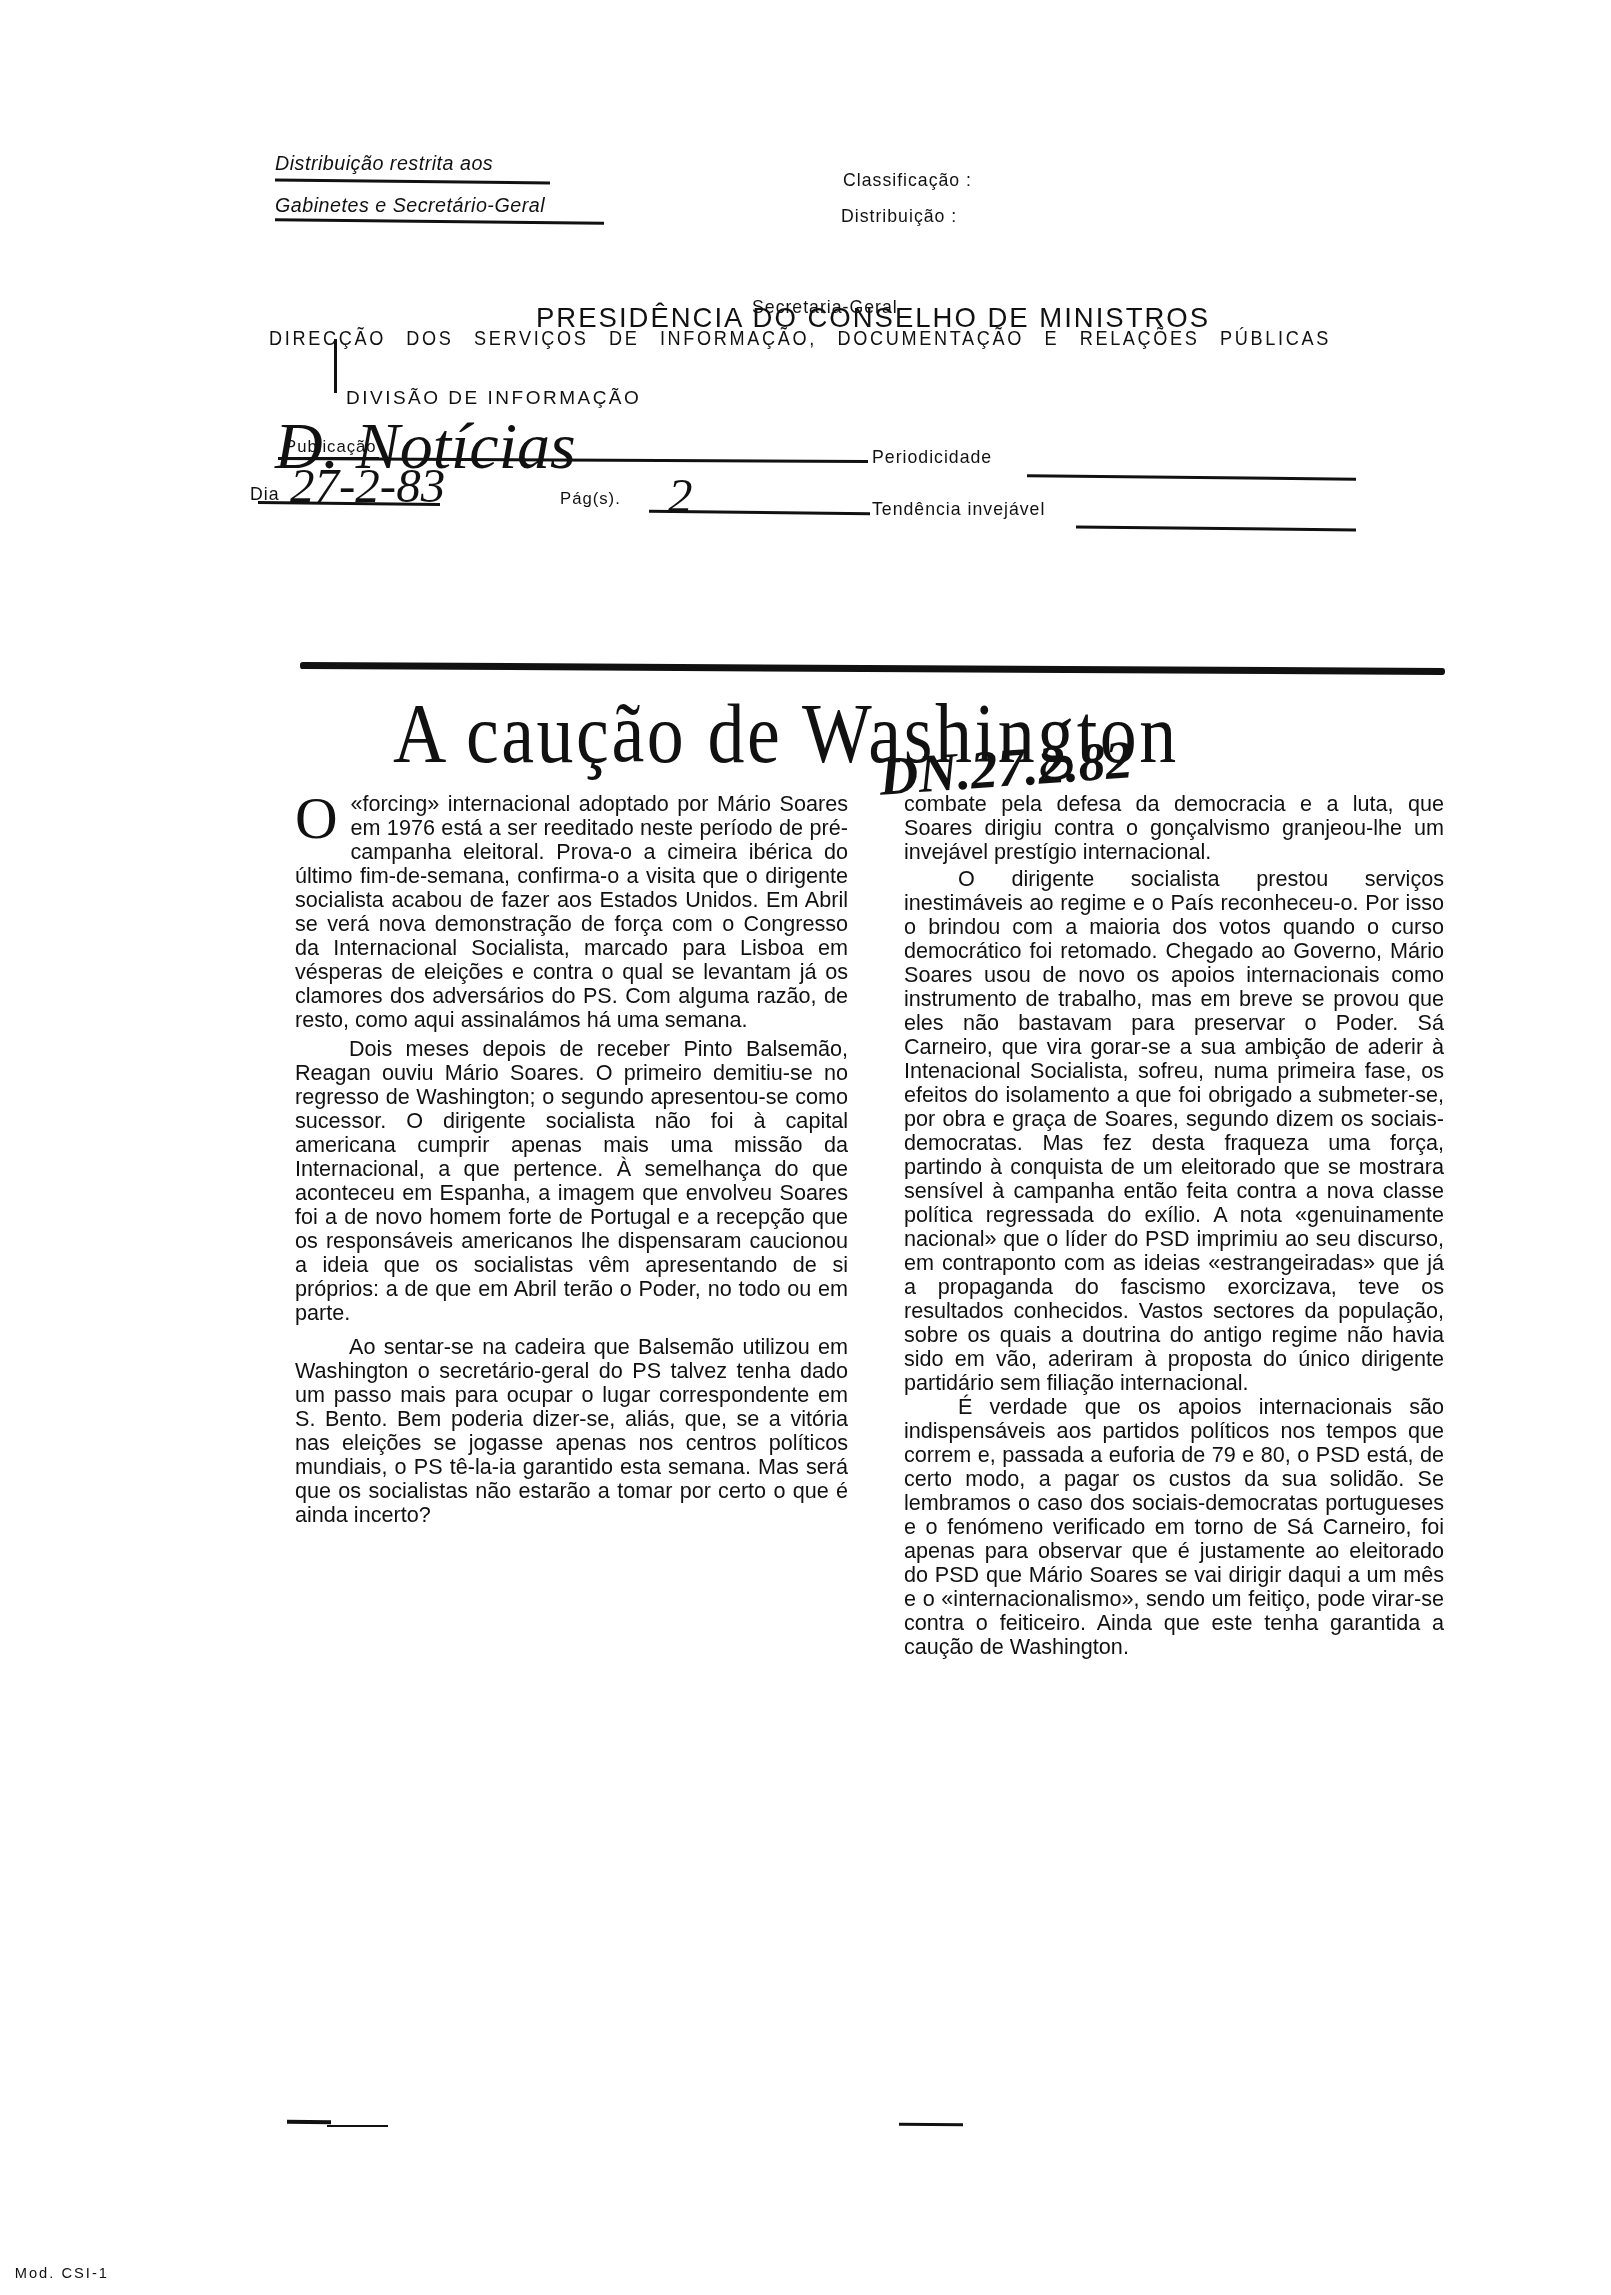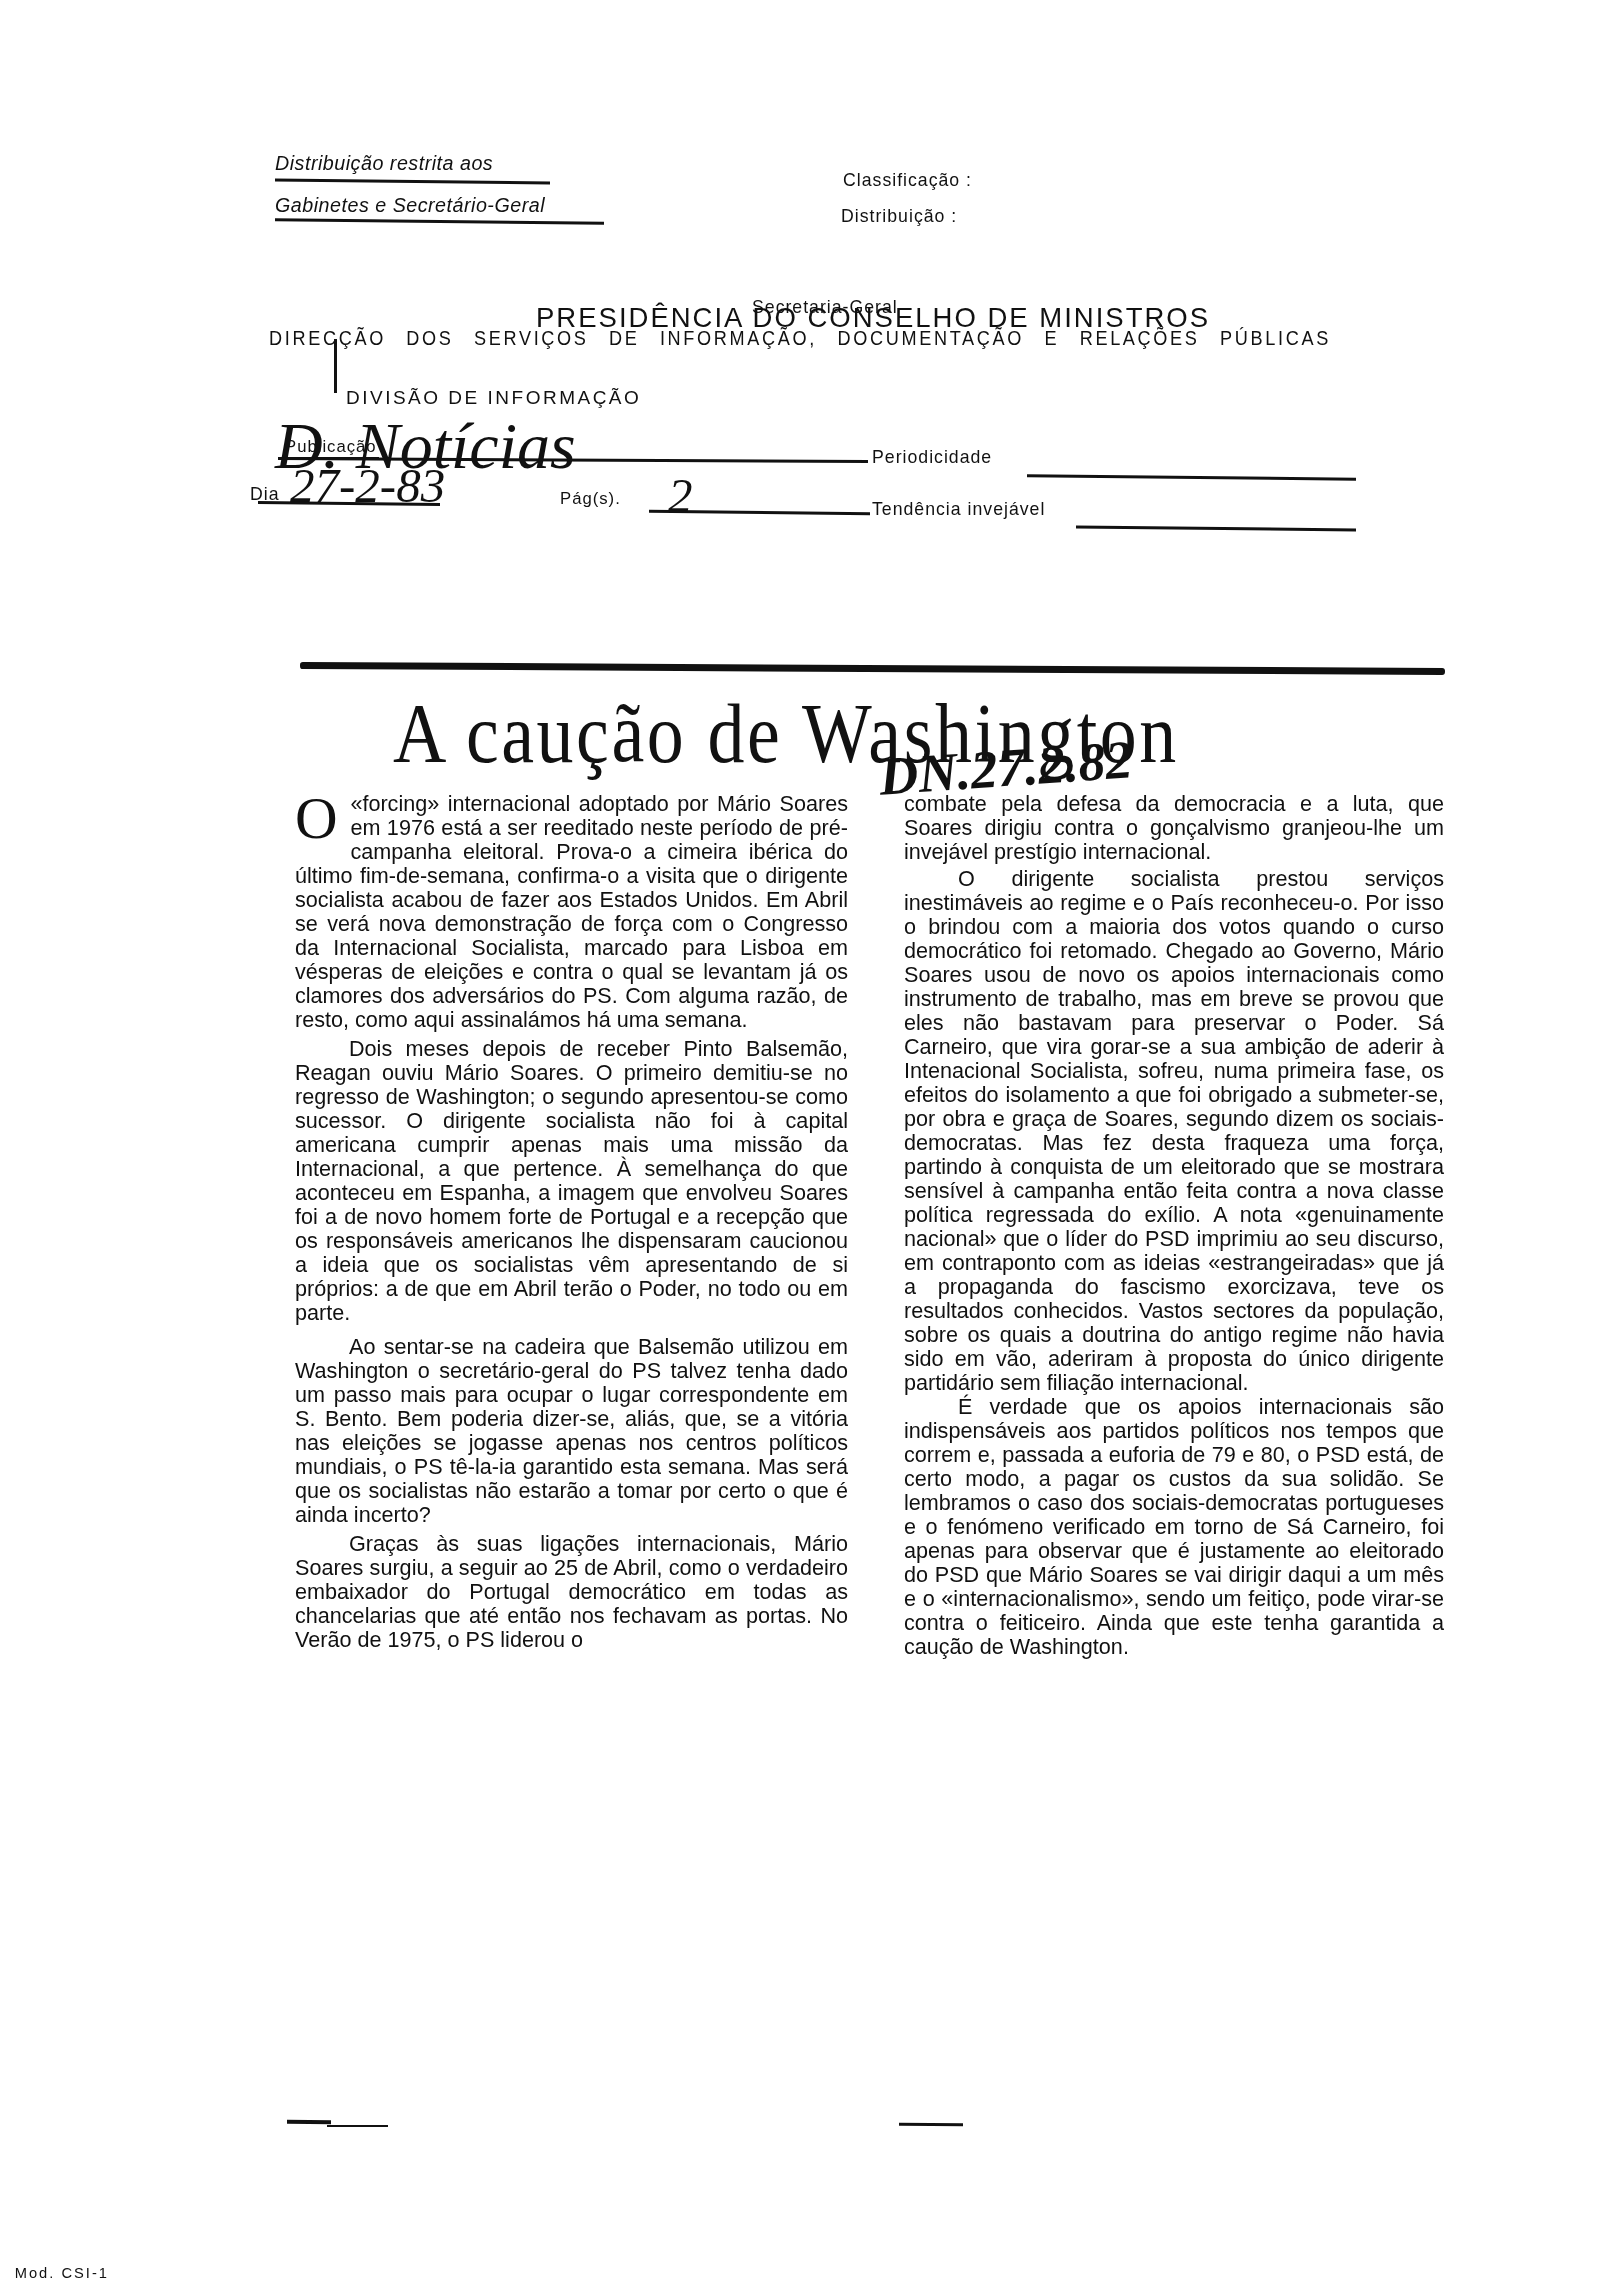--- a/index.html
+++ b/index.html
@@ -61,21 +61,20 @@
 
 <div class="rule-top"></div>
 <div class="headline">A caução de Washington</div>
 <div class="hand-date">DN.27.2.82</div>
 
 <div class="col" style="left:295px; top:792px; width:553px;">
   <span class="dropcap">O</span>
   <p style="margin-bottom:4.9px;">«forcing» internacional adoptado por Mário Soares em 1976 está a ser reeditado neste período de pré-campanha eleitoral. Prova-o a cimeira ibérica do último fim-de-semana, confirma-o a visita que o dirigente socialista acabou de fazer aos Estados Unidos. Em Abril se verá nova demonstração de força com o Congresso da Internacional Socialista, marcado para Lisboa em vésperas de eleições e contra o qual se levantam já os clamores dos adversários do PS. Com alguma razão, de resto, como aqui assinalámos há uma semana.</p>
   <p class="indent" style="margin-bottom:9.8px;">Dois meses depois de receber Pinto Balsemão, Reagan ouviu Mário Soares. O primeiro demitiu-se no regresso de Washington; o segundo apresentou-se como sucessor. O dirigente socialista não foi à capital americana cumprir apenas mais uma missão da Internacional, a que pertence. À semelhança do que aconteceu em Espanha, a imagem que envolveu Soares foi a de novo homem forte de Portugal e a recepção que os responsáveis americanos lhe dispensaram caucionou a ideia que os socialistas vêm apresentando de si próprios: a de que em Abril terão o Poder, no todo ou em parte.</p>
   <p class="indent" style="margin-bottom:4.9px;">Ao sentar-se na cadeira que Balsemão utilizou em Washington o secretário-geral do PS talvez tenha dado um passo mais para ocupar o lugar correspondente em S. Bento. Bem poderia dizer-se, aliás, que, se a vitória nas eleições se jogasse apenas nos centros políticos mundiais, o PS tê-la-ia garantido esta semana. Mas será que os socialistas não estarão a tomar por certo o que é ainda incerto?</p>
-  <p class="indent">Graças às suas ligações internacionais, Mário Soares surgiu, a seguir ao 25 de Abril, como o verdadeiro embaixador do Portugal democrático em todas as chancelarias que até então nos fechavam as portas. No Verão de 1975, o PS liderou o</p>
 </div>
 
 <div class="col" style="left:904px; top:792px; width:540px;">
   <p style="margin-bottom:2.9px;">combate pela defesa da democracia e a luta, que Soares dirigiu contra o gonçalvismo granjeou-lhe um invejável prestígio internacional.</p>
   <p class="indent">O dirigente socialista prestou serviços inestimáveis ao regime e o País reconheceu-o. Por isso o brindou com a maioria dos votos quando o curso democrático foi retomado. Chegado ao Governo, Mário Soares usou de novo os apoios internacionais como instrumento de trabalho, mas em breve se provou que eles não bastavam para preservar o Poder. Sá Carneiro, que vira gorar-se a sua ambição de aderir à Intenacional Socialista, sofreu, numa primeira fase, os efeitos do isolamento a que foi obrigado a submeter-se, por obra e graça de Soares, segundo dizem os sociais-democratas. Mas fez desta fraqueza uma força, partindo à conquista de um eleitorado que se mostrara sensível à campanha então feita contra a nova classe política regressada do exílio. A nota «genuinamente nacional» que o líder do PSD imprimiu ao seu discurso, em contraponto com as ideias «estrangeiradas» que já a propaganda do fascismo exorcizava, teve os resultados conhecidos. Vastos sectores da população, sobre os quais a doutrina do antigo regime não havia sido em vão, aderiram à proposta do único dirigente partidário sem filiação internacional.</p>
   <p class="indent">É verdade que os apoios internacionais são indispensáveis aos partidos políticos nos tempos que correm e, passada a euforia de 79 e 80, o PSD está, de certo modo, a pagar os custos da sua solidão. Se lembramos o caso dos sociais-democratas portugueses e o fenómeno verificado em torno de Sá Carneiro, foi apenas para observar que é justamente ao eleitorado do PSD que Mário Soares se vai dirigir daqui a um mês e o «internacionalismo», sendo um feitiço, pode virar-se contra o feiticeiro. Ainda que este tenha garantida a caução de Washington.</p>
 </div>
 
 <div class="bottom-rule" style="left:287px; top:2120px; width:44px; transform:rotate(0.6deg);"></div>
 <div class="bottom-rule" style="left:327px; top:2125px; width:61px; height:2px;"></div>

